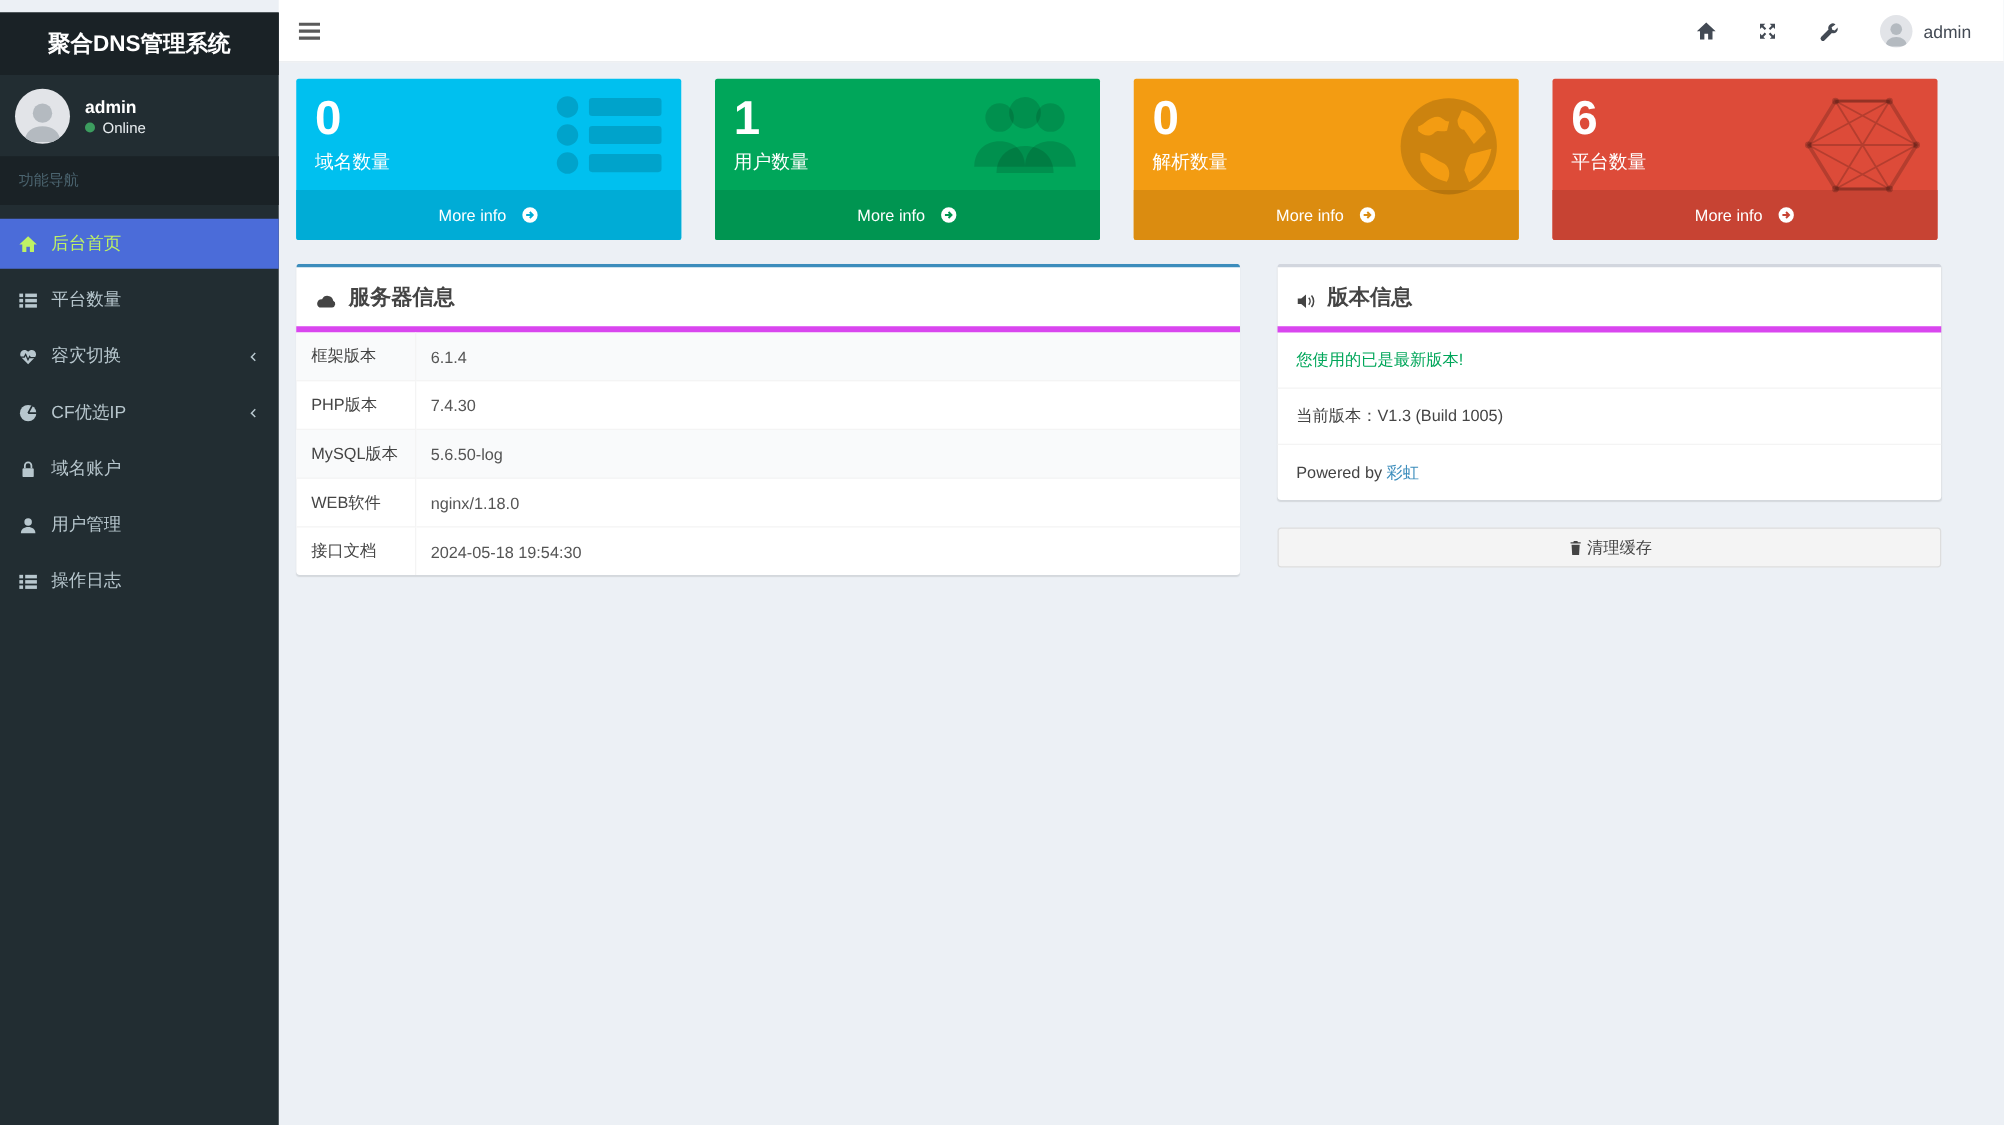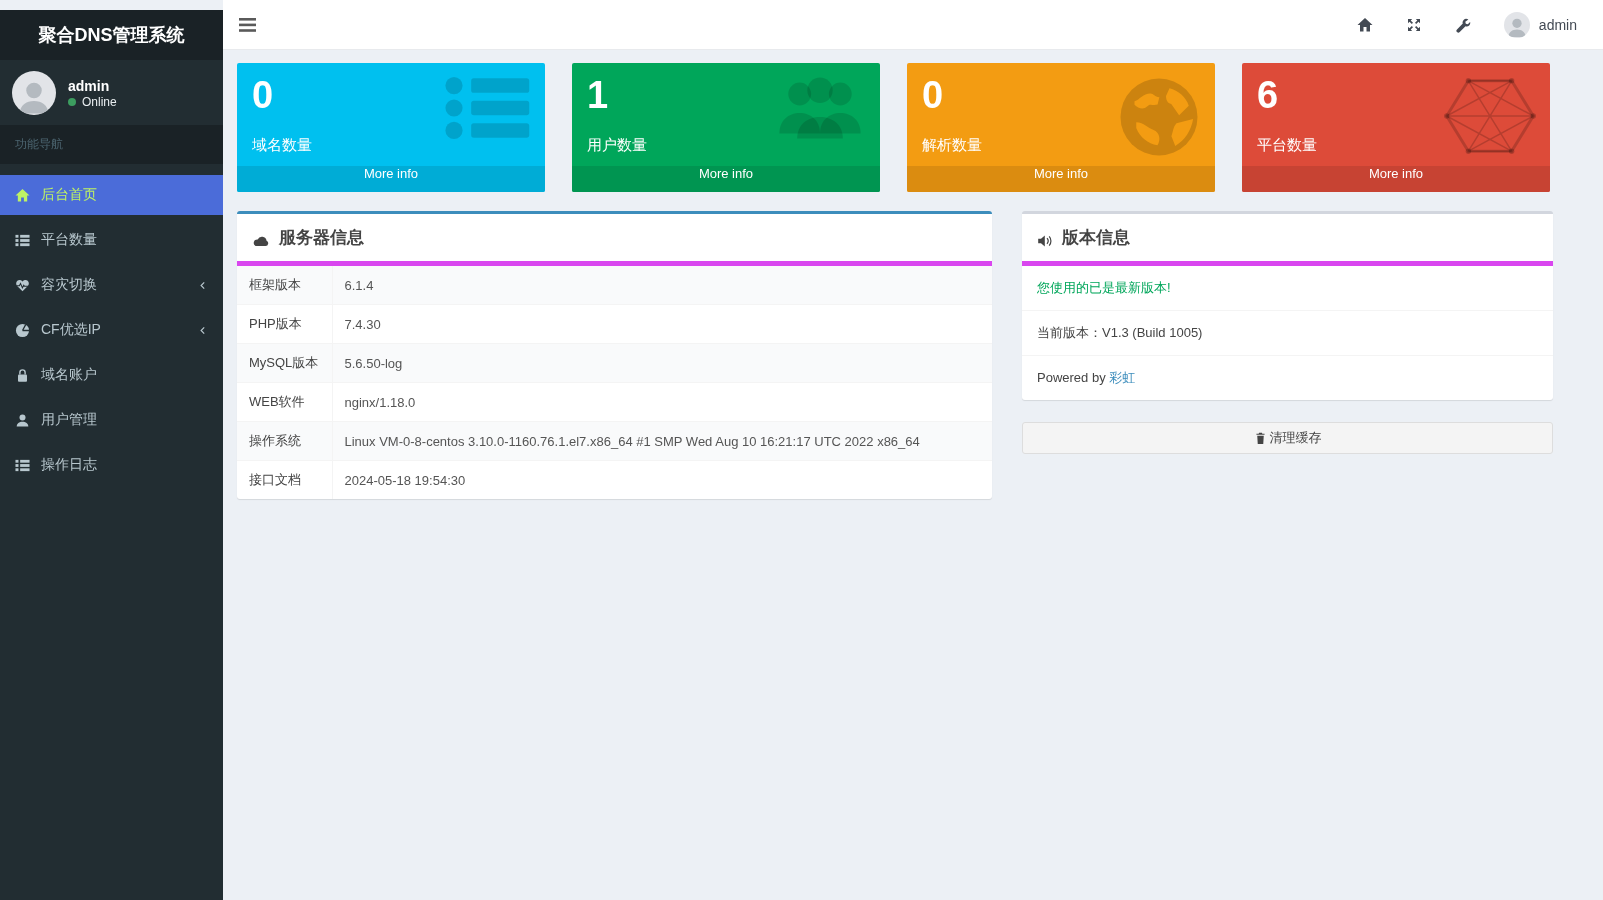--- a/index.html
+++ b/index.html
@@ -34,23 +34,23 @@
   .nav-user .uname { font-size:14px; color:#434a54; }
 
   
   .content { position:absolute; left:223px; top:50px; right:0; bottom:0; padding:13px 14px; background:#ecf0f5; overflow:hidden; }
 
   
   .stats-row { display:flex; gap:27px; }
   .small-box { width:308px; height:129px; border-radius:2px; color:#fff; position:relative; display:flex; flex-direction:column; }
   .sb-inner { padding:9px 15px 0; flex:1; position:relative; z-index:1; }
   .sb-value { font-size:38px; font-weight:bold; line-height:1.25; }
-  .sb-label { font-size:15px; margin-top:16px; }
+  .sb-label { font-size:15px; margin-top:0; }
   .sb-icon { position:absolute; right:14px; top:12px; z-index:0; }
-  .sb-footer { height:26px; display:flex; align-items:center; justify-content:center; gap:12px; color:#fff; font-size:13px; text-decoration:none; cursor:pointer; border-radius:0 0 2px 2px;flex-direction:column; }
+  .sb-footer { height:40px; display:flex; align-items:center; justify-content:center; gap:12px; color:#fff; font-size:13px; text-decoration:none; cursor:pointer; border-radius:0 0 2px 2px; }
   .mi-arrow circle { fill:#fff; }
   .mi-arrow .a { stroke:var(--fc,#0aa); stroke-width:1.8; fill:none; }
 
   
   .row2 { display:flex; gap:30px; margin-top:19px; align-items:flex-start; }
   .box { background:#fff; border-radius:3px; box-shadow:0 1px 1px rgba(0,0,0,0.1); border-top:3px solid #d2d6de; }
   .box.primary { border-top-color:#3c8dbc; }
   .box-server { width:755px; }
   .right-col { width:531px; }
   .box-header { display:flex; align-items:flex-end; gap:9px; padding:12px 15px; font-size:17px; color:#444; border-bottom:5px solid #d946ef;font-weight:bold; }
@@ -362,24 +362,20 @@
               <td>7.4.30</td>
             </tr>
         <tr class="striped">
               <th>MySQL版本</th>
               <td>5.6.50-log</td>
             </tr>
         <tr>
               <th>WEB软件</th>
               <td>nginx/1.18.0</td>
             </tr>
-        <tr class="striped">
-              <th>操作系统</th>
-              <td>Linux VM-0-8-centos 3.10.0-1160.76.1.el7.x86_64 #1 SMP Wed Aug 10 16:21:17 UTC 2022 x86_64</td>
-            </tr>
         <tr>
               <th>接口文档</th>
               <td>2024-05-18 19:54:30</td>
             </tr>
       </tbody>
         </table>
     </section>
 
     <div class="right-col">
       <section class="box">

